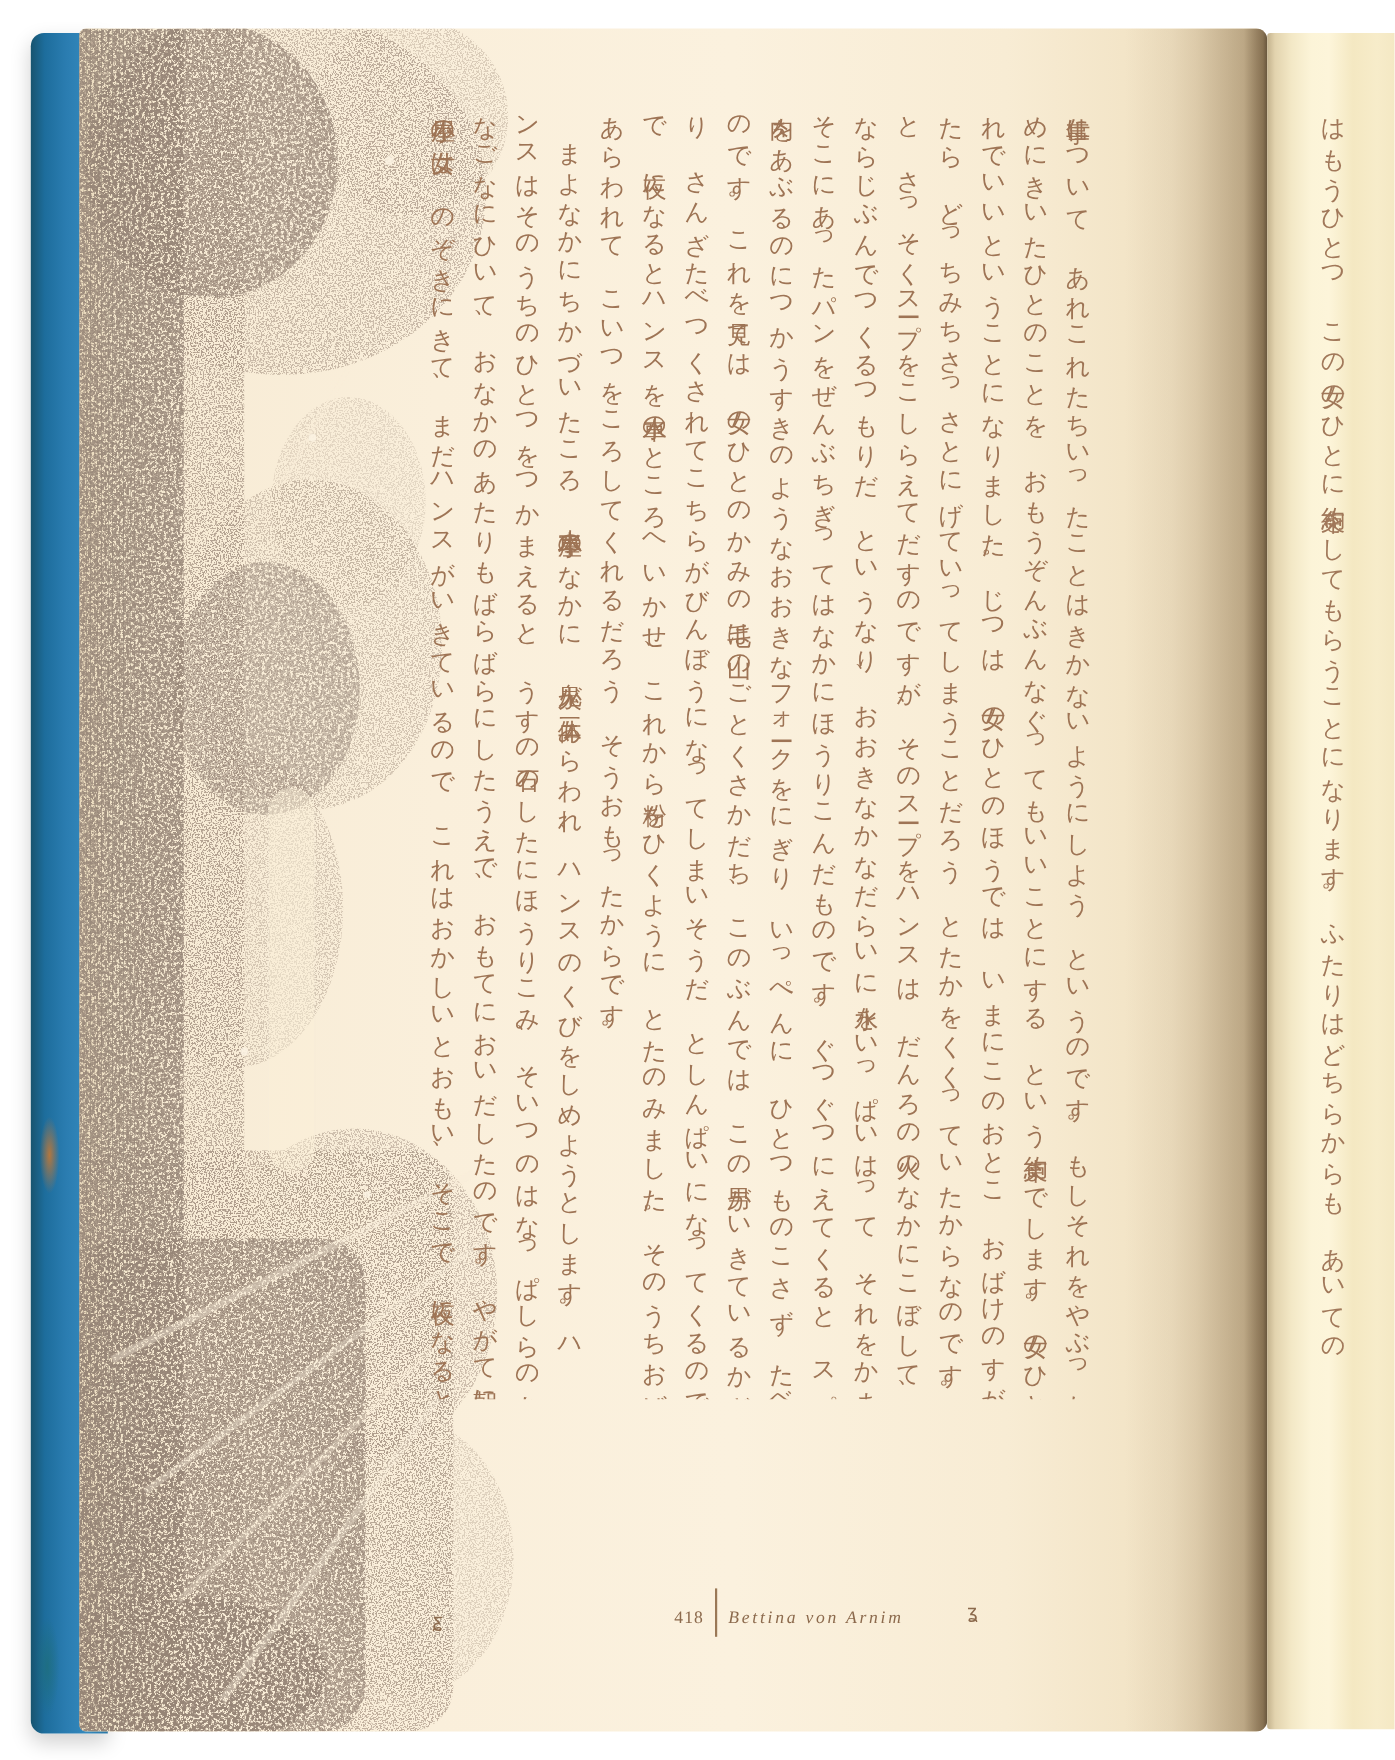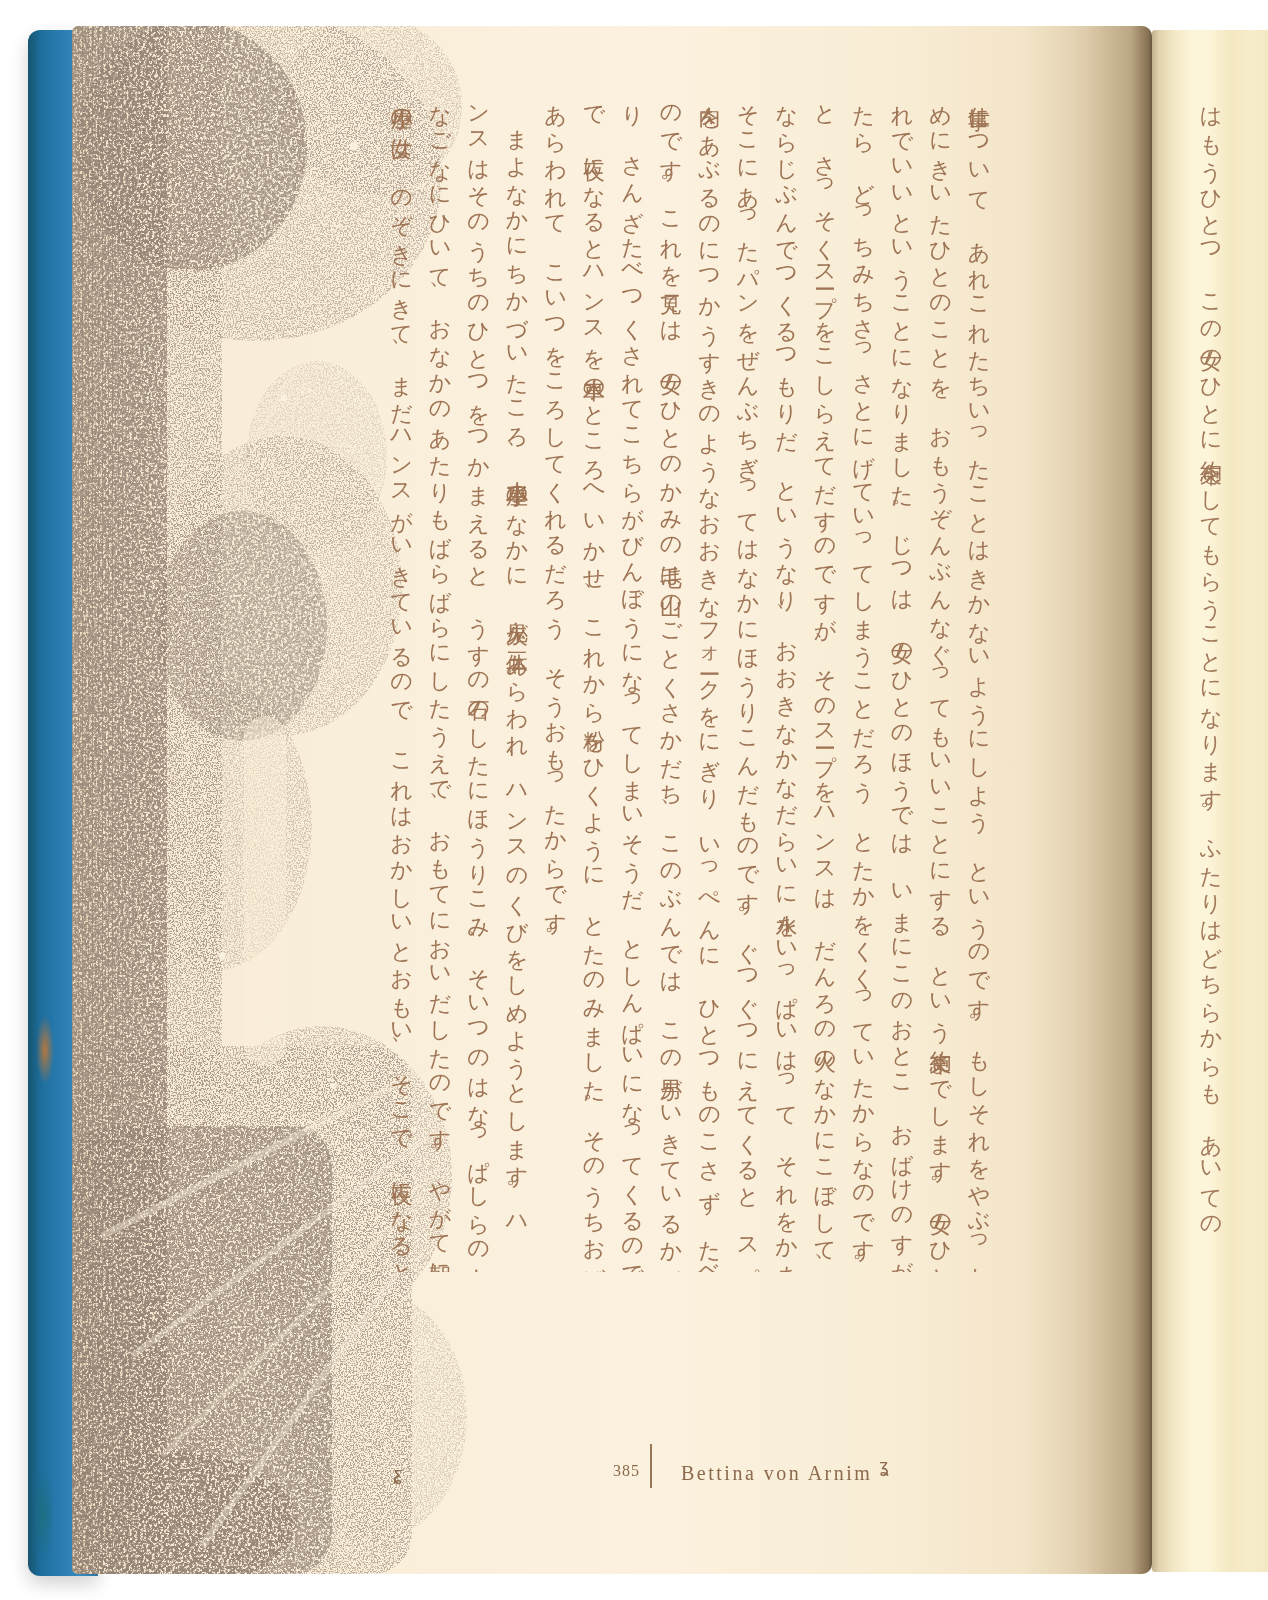--- a/index.html
+++ b/index.html
@@ -65,22 +65,22 @@
   .fleuron-left{left:321px;top:1440px;transform:scaleX(-1);}
   .fleuron-right{left:807px;top:1432px;}
   .page-number{
     left:520px;top:1436px;width:48px;text-align:right;
     font-family:"Liberation Serif",serif;font-size:16px;letter-spacing:1px;
   }
   .footer-divider{
     left:578px;top:1418px;width:1.5px;height:44px;background:#9a7856;
   }
   .author{
-    left:609px;top:1436px;font-family:"Liberation Serif",serif;
-    font-size:20px;letter-spacing:2.5px;white-space:nowrap;
+    left:590px;top:1436px;font-family:"Liberation Serif",serif;
+    font-size:16px;letter-spacing:2.5px;white-space:nowrap;font-style:italic;
   }
   
   .right-page{
     position:absolute;left:1152px;top:30px;width:116px;height:1542px;
     background:linear-gradient(90deg,
       #c3b28d 0px,#e2d3ae 7px,#f3e8c6 22px,#fcf4d8 40px,#fdf5da 56px,
       #f4e8c2 78px,#f7ecca 100px,#f4e8c4 100%);
     border-radius:3px 0 0 3px;
   }
   .right-col{
@@ -165,21 +165,21 @@
       <div class="tcol">り　さんざたべつくされてこちらがびんぼうになってしまいそうだ　としんぱいになってくるのでした。そこ</div>
       <div class="tcol">で　夜になるとハンスを水車のところへいかせ、これから粉をひくように　とたのみました。そのうちおばけが</div>
       <div class="tcol">あらわれて　こいつをころしてくれるだろう　そうおもったからです。</div>
       <div class="tcol">　まよなかにちかづいたころ、水車小屋のなかに　鬼火が三体あらわれ、ハンスのくびをしめようとします。ハ</div>
       <div class="tcol">ンスはそのうちのひとつをつかまえると、うすの石のしたにほうりこみ、そいつのはなっぱしらのあたりを　こ</div>
       <div class="tcol">なごなにひいて、おなかのあたりもばらばらにしたうえで、おもてにおいだしたのです。やがて朝になり、水車</div>
       <div class="tcol">小屋の女は　のぞきにきて、まだハンスがいきているので　これはおかしいとおもい、そこで　夜になると　ま</div>
     </div>
 
     <div class="footer-item fleuron fleuron-left">ʓ</div>
-    <div class="footer-item page-number">385</div>
+    <div class="footer-item page-number">418</div>
     <div class="footer-item footer-divider"></div>
     <div class="footer-item author">Bettina von Arnim</div>
     <div class="footer-item fleuron fleuron-right">ʓ</div>
 
     <div class="gutter-shade"></div>
   </div>
 
   <div class="right-page">
     <div class="right-col">はもうひとつ　この女のひとに約束をしてもらうことになります。ふたりはどちらからも　あいてのやっている</div>
   </div>

